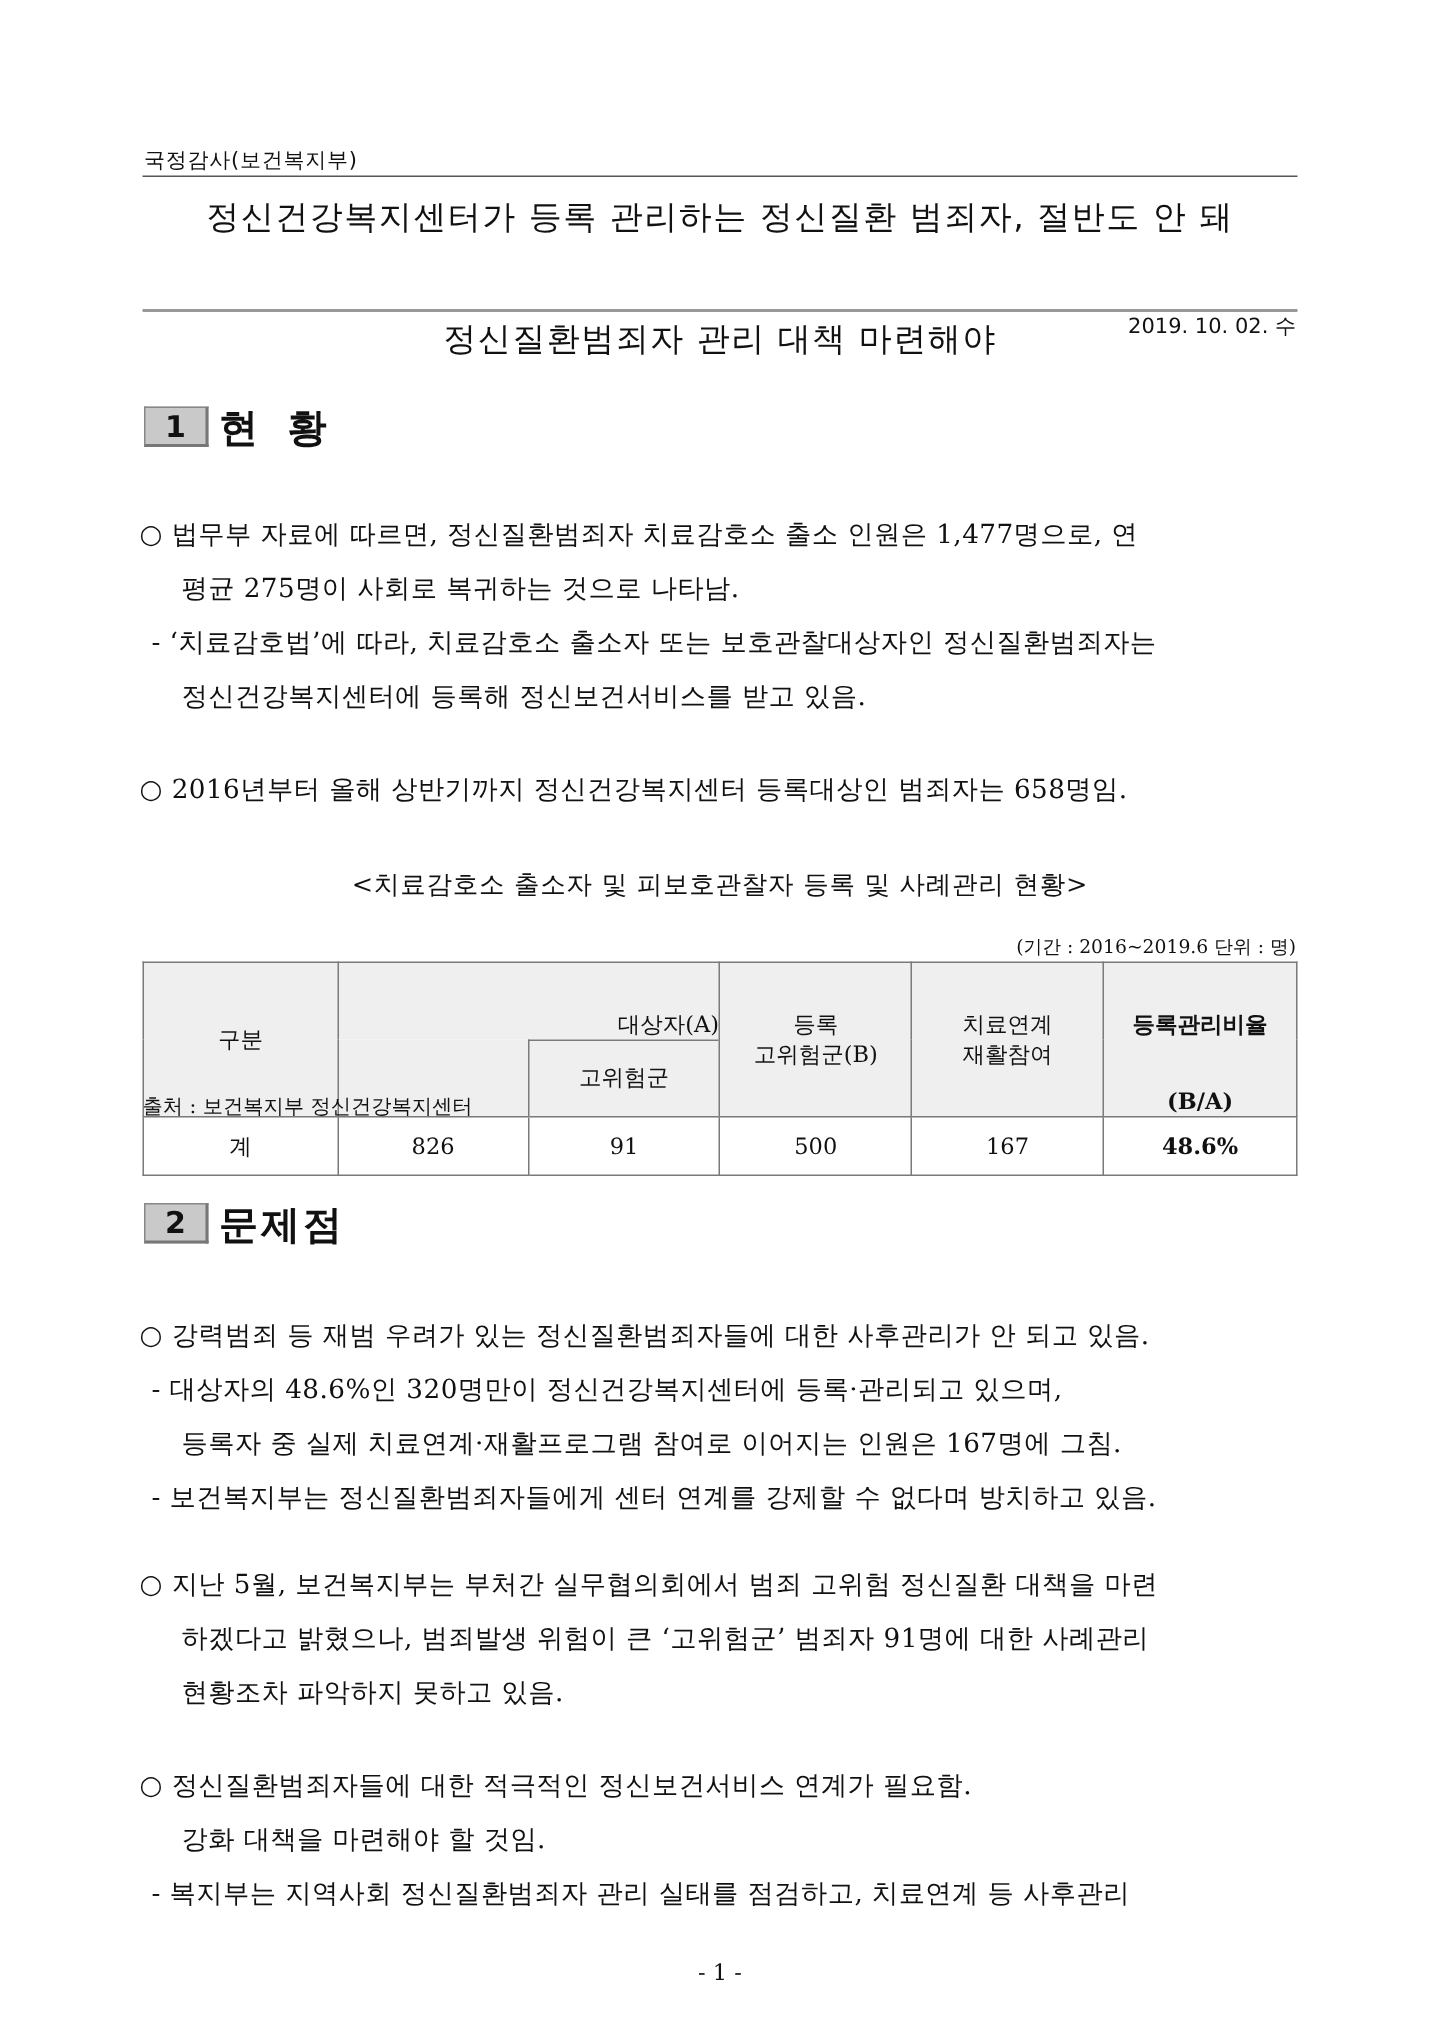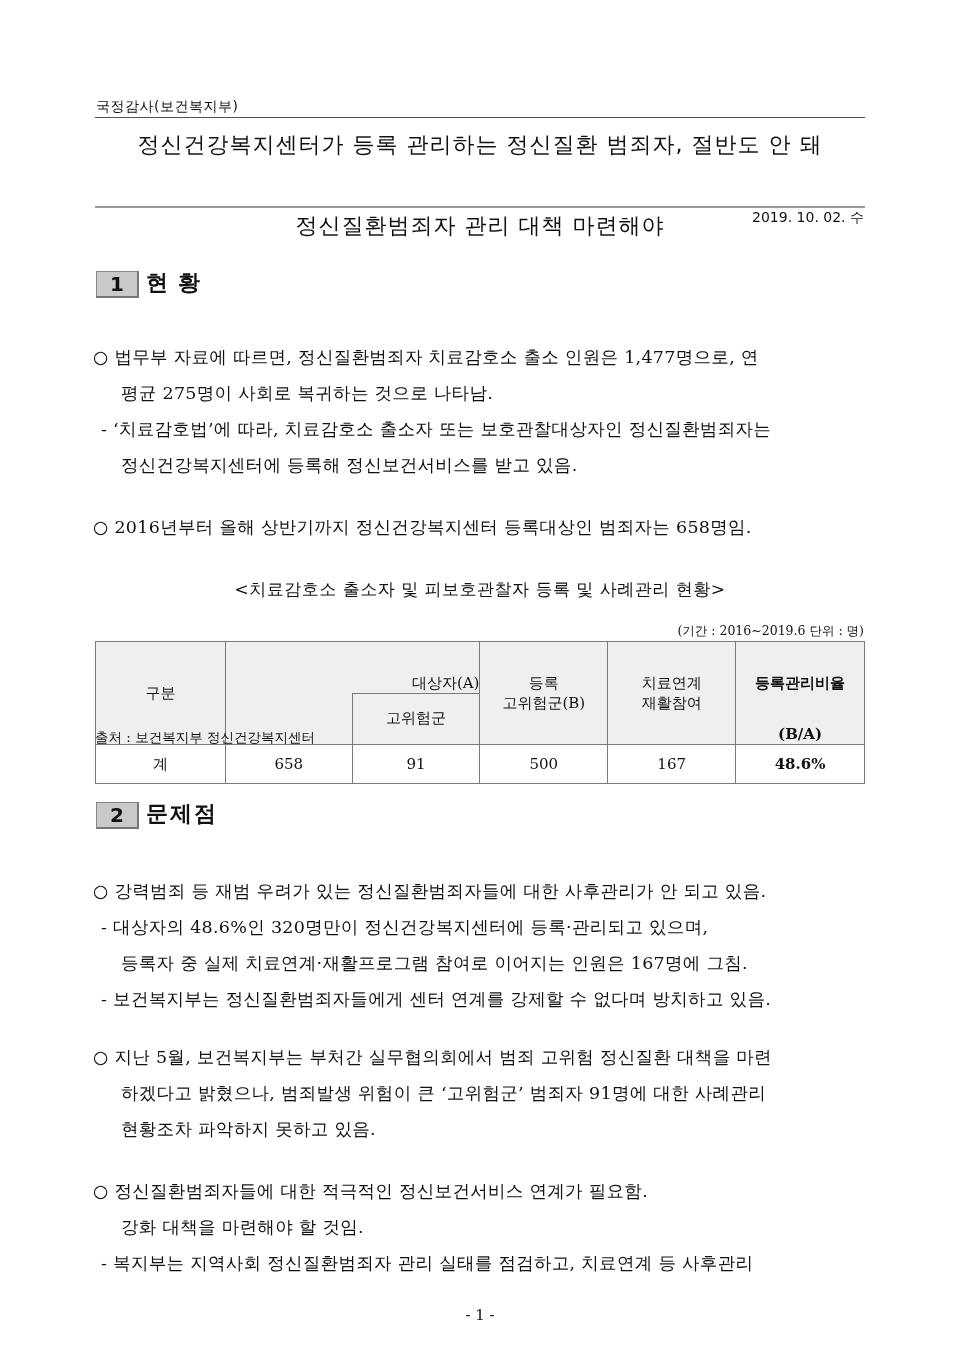--- a/index.html
+++ b/index.html
@@ -9,21 +9,21 @@
 
   .org-label { left:96px; top:98px; font-size:14px; letter-spacing:0.5px; }
   .rule-top { left:95px; top:117px; width:770px; height:1px; background:#555; }
   .title-line { left:95px; width:770px; text-align:center; font-size:22px; letter-spacing:1px; font-family:"DejaVu Sans", sans-serif; }
   .title-1 { top:130px; }
   .title-2 { top:168px;margin-top:43px; }
   .rule-mid { left:95px; top:206px; width:770px; height:2px; background:#999; }
   .date { right:96px; top:209px; font-size:14px; font-family:"DejaVu Sans", sans-serif; }
 
   .sec-num { width:40px; height:24px; background:#c9c9c9; border:1px solid #888; border-right:2px solid #777; border-bottom:2px solid #777; text-align:center; font-weight:bold; font-size:20px; line-height:24px; font-family:"DejaVu Sans", sans-serif; }
-  .sec-title { font-weight:bold; font-size:22px; font-family:Liberation Sans, sans-serif; letter-spacing:2px; }
+  .sec-title { font-weight:bold; font-size:26px; font-family:Liberation Mono, monospace; letter-spacing:2px; }
 
   .para { left:93px; width:775px; font-size:17.5px; line-height:36px; letter-spacing:0.3px; }
   .para .line { white-space:nowrap; display:block; }
   .indent { padding-left:28px; }
 
   .caption { left:95px; width:770px; text-align:center; font-size:17px; letter-spacing:0.5px; }
   .unit { right:96px; top:623px; font-size:12.5px;text-align:right; }
 
   table.data { position:absolute; left:95px; top:641px; width:770px; border-collapse:collapse; font-size:15px; }
   table.data td, table.data th { border:1px solid #7a7a7a; text-align:center; font-weight:normal; padding:0; }
@@ -87,21 +87,21 @@
       </th>
     </tr>
     <tr style="height:23px;">
       <th style="border-top:none; border-right:none;"></th>
       <th>고위험군</th>
     </tr>
   </thead>
   <tbody>
     <tr style="height:39px;">
       <td>계</td>
-      <td>658</td>
+      <td>826</td>
       <td>91</td>
       <td>500</td>
       <td>167</td>
       <td class="bold">48.6%</td>
     </tr>
   </tbody>
 </table>
 <div class="abs source">출처 : 보건복지부 정신건강복지센터</div>
 
 <div class="abs sec-num" style="left:96px; top:802px;">2</div>

